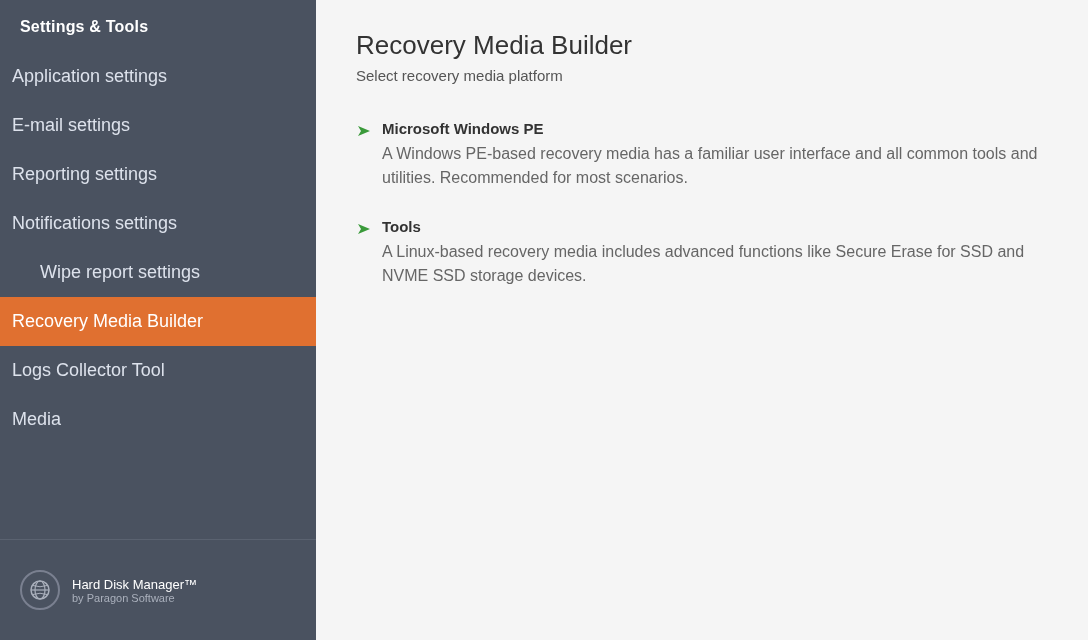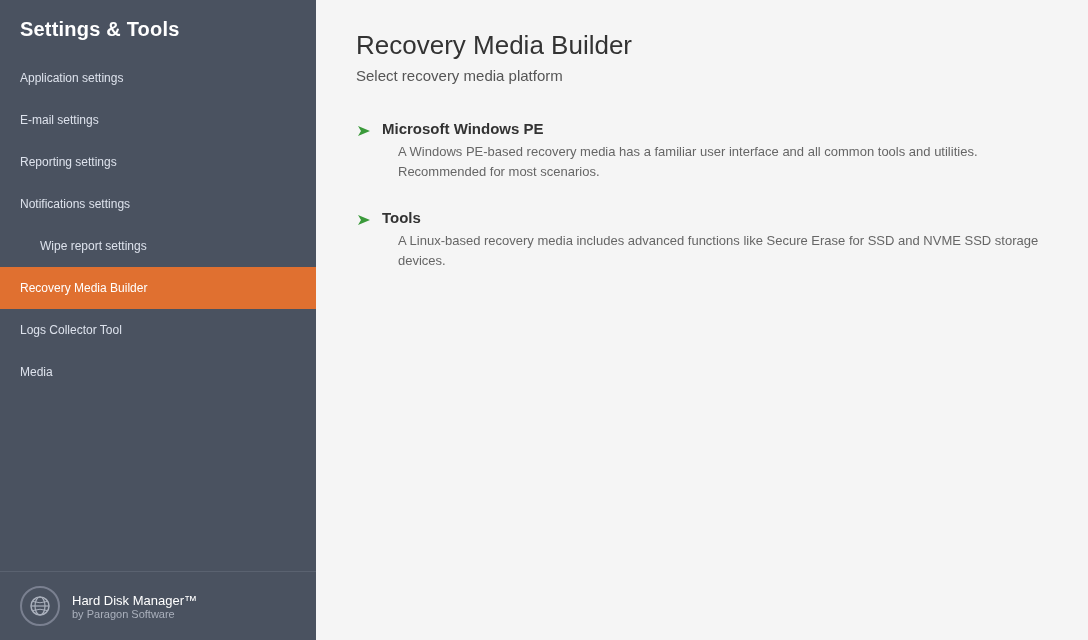--- a/index.html
+++ b/index.html
@@ -11,46 +11,46 @@
       min-width: 316px;
       background: #4a5260;
       color: #fff;
       display: flex;
       flex-direction: column;
       height: 640px;
     }
 
     #sidebar-title {
       padding: 18px 20px 16px 20px;
-      font-size: 20px;
+      font-size: 16px;
       font-weight: 600;
       color: #fff;
       letter-spacing: 0.2px;
     }
 
     .nav-item {
-      padding: 14px 20px;
-      font-size: 12px;
+      padding: 14px 12px;
+      font-size: 18px;
       color: #dde2ec;
       cursor: pointer;
       display: block;
       text-decoration: none;
     }
     .nav-item.active {
       background: #e07030;
       color: #fff;
     }
     .nav-item.sub {
       padding-left: 40px;
     }
 
     .sidebar-spacer { flex: 1; }
 
     .sidebar-footer {
-      padding: 14px 20px;
+      padding: 30px 20px;
       display: flex;
       align-items: center;
       gap: 12px;
       border-top: 1px solid #5a6270;
     }
 
     .sidebar-footer-icon {
       width: 40px;
       height: 40px;
       border-radius: 50%;
@@ -112,25 +112,24 @@
     }
 
     .option-content {}
     .option-title {
       font-size: 15px;
       font-weight: 600;
       color: #333;
       margin-bottom: 5px;
     }
     .option-desc {
-      font-size: 13px;
+      font-size: 16px;
       color: #666;
       line-height: 1.5;
       max-width: 660px;
-      margin-left: 16px;
     }
   </style>
 </head>
 <body>
 
 <div id="sidebar">
   <div id="sidebar-title">Settings &amp; Tools</div>
 
   <nav id="sidebar-nav">
       <a class="nav-item">Application settings</a>

